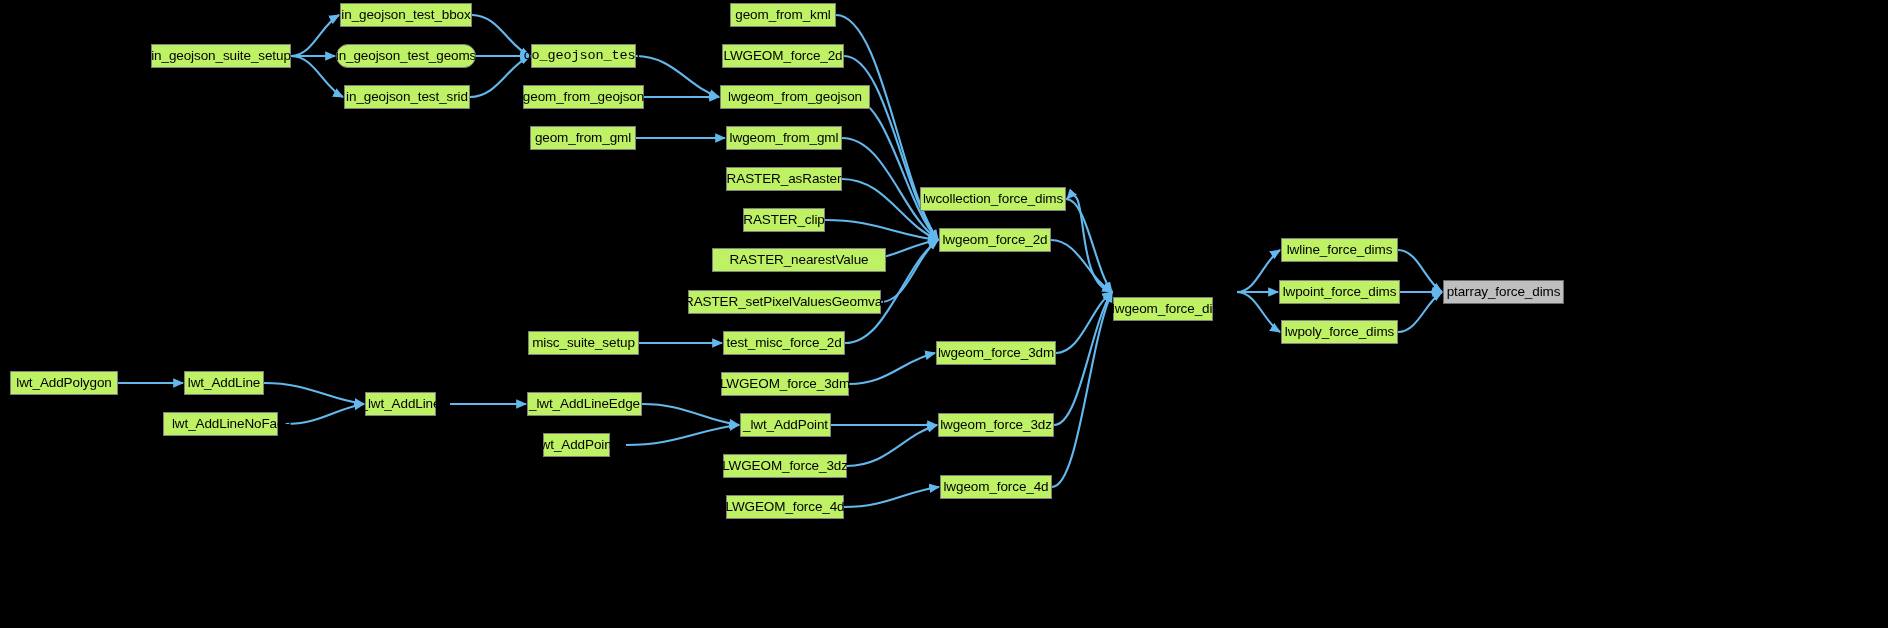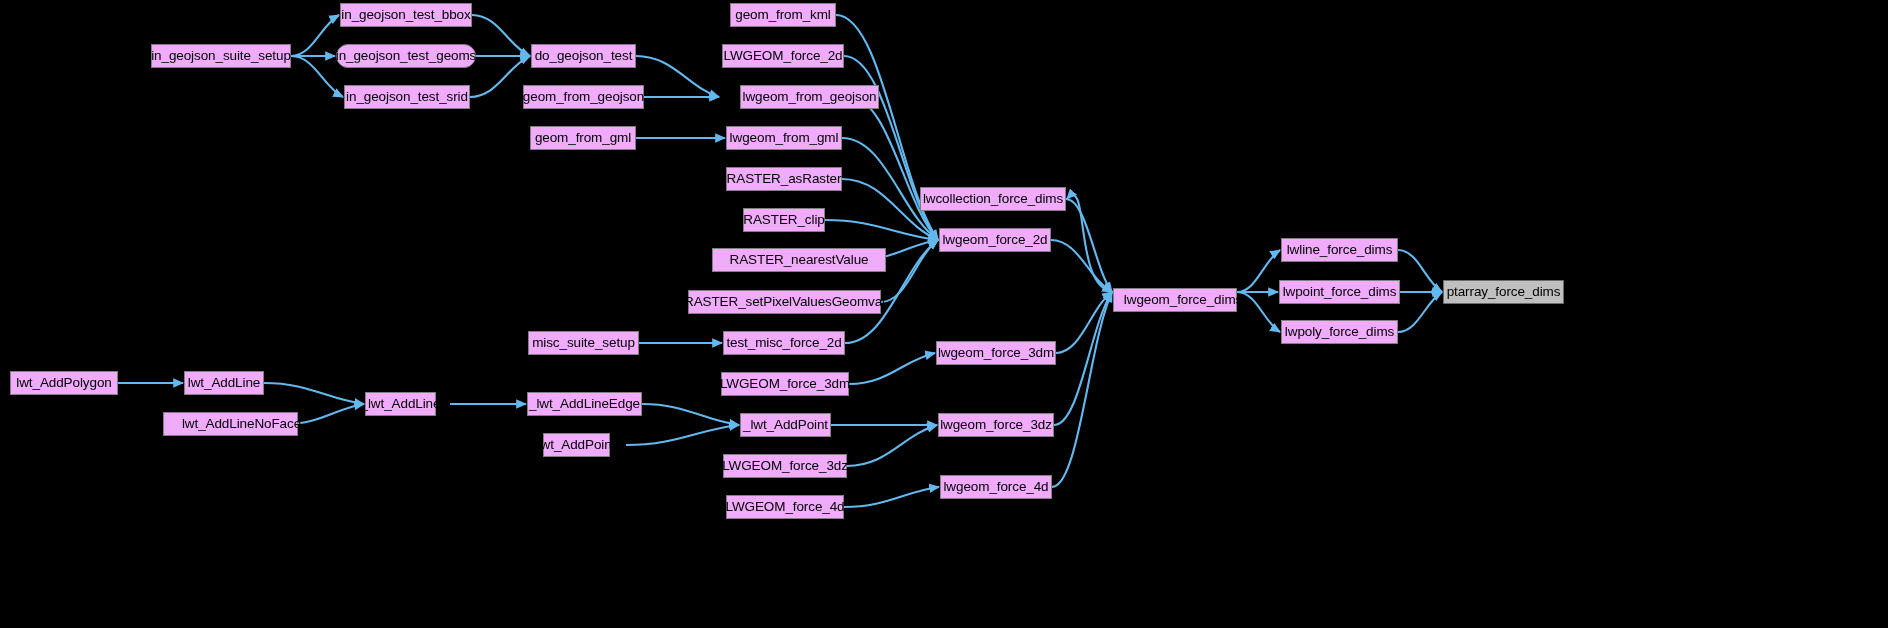--- a/index.html
+++ b/index.html
@@ -20,21 +20,21 @@
     position: absolute;
     left: 0;
     top: 0;
     width: 1888px;
     height: 628px;
     pointer-events: none;
   }
   .node {
     position: absolute;
     box-sizing: border-box;
-    background: #f0abfc;
+    background: #bef264;
     border: 1px solid #808080;
     color: #000000;
     font-size: 13.5px;
     line-height: 1;
     display: flex;
     align-items: center;
     justify-content: center;
     white-space: nowrap;
     letter-spacing: -0.1px;
     height: 24px;
@@ -105,36 +105,36 @@
     </svg>
 <div class="node" style="left: 340px; top: 3px; width: 132px;">
       <span class="lbl">in_geojson_test_bbox</span>
     </div>
     <div class="node" style="left: 151px; top: 44px; width: 140px;">
       <span class="lbl">in_geojson_suite_setup</span>
     </div>
     <div class="node" style="left: 336px; top: 44px; width: 140px; border-radius: 12px;">
       <span class="lbl">in_geojson_test_geoms</span>
     </div>
-    <div class="node" style="left: 531px; top: 44px; width: 105px;">
+    <div class="node" style="left: 531px; top: 44px; width: 105px; font-family: Liberation Mono, monospace;">
       <span class="lbl">do_geojson_test</span>
     </div>
     <div class="node" style="left: 730px; top: 3px; width: 106px;">
       <span class="lbl">geom_from_kml</span>
     </div>
     <div class="node" style="left: 722px; top: 44px; width: 122px;">
       <span class="lbl">LWGEOM_force_2d</span>
     </div>
     <div class="node" style="left: 344px; top: 85px; width: 126px;">
       <span class="lbl">in_geojson_test_srid</span>
     </div>
     <div class="node" style="left: 523px; top: 85px; width: 121px;">
       <span class="lbl">geom_from_geojson</span>
     </div>
-    <div class="node" style="left: 740px; top: 85px; width: 139px;">
+    <div class="node" style="left: 720px; top: 85px; width: 150px;">
       <span class="lbl">lwgeom_from_geojson</span>
     </div>
     <div class="node" style="left: 530px; top: 126px; width: 106px;">
       <span class="lbl">geom_from_gml</span>
     </div>
     <div class="node" style="left: 726px; top: 126px; width: 116px;">
       <span class="lbl">lwgeom_from_gml</span>
     </div>
     <div class="node" style="left: 726px; top: 167px; width: 116px;">
       <span class="lbl">RASTER_asRaster</span>
@@ -147,21 +147,21 @@
     </div>
     <div class="node" style="left: 939px; top: 228px; width: 112px;">
       <span class="lbl">lwgeom_force_2d</span>
     </div>
     <div class="node" style="left: 1281px; top: 238px; width: 117px;">
       <span class="lbl">lwline_force_dims</span>
     </div>
     <div class="node" style="left: 712px; top: 248px; width: 174px;">
       <span class="lbl">RASTER_nearestValue</span>
     </div>
-    <div class="node" style="left: 1113px; top: 288px; width: 124px; padding-left: 16px;">
+    <div class="node" style="left: 1113px; top: 297px; width: 100px; padding-left: 16px;">
       <span class="lbl">lwgeom_force_dims</span>
     </div>
     <div class="node" style="left: 1279px; top: 280px; width: 121px;">
       <span class="lbl">lwpoint_force_dims</span>
     </div>
     <div class="node highlight" style="left: 1443px; top: 280px; width: 121px;">
       <span class="lbl">ptarray_force_dims</span>
     </div>
     <div class="node" style="left: 688px; top: 290px; width: 193px;">
       <span class="lbl">RASTER_setPixelValuesGeomval</span>
@@ -186,21 +186,21 @@
     </div>
     <div class="node" style="left: 184px; top: 371px; width: 80px;">
       <span class="lbl">lwt_AddLine</span>
     </div>
     <div class="node" style="left: 365px; top: 392px; width: 71px;">
       <span class="lbl">_lwt_AddLine</span>
     </div>
     <div class="node" style="left: 527px; top: 392px; width: 115px;">
       <span class="lbl">_lwt_AddLineEdge</span>
     </div>
-    <div class="node" style="left: 163px; top: 412px; width: 135px; padding-left: 22px;">
+    <div class="node" style="left: 163px; top: 412px; width: 115px; padding-left: 22px;">
       <span class="lbl">lwt_AddLineNoFace</span>
     </div>
     <div class="node" style="left: 740px; top: 413px; width: 91px; text-align: right;">
       <span class="lbl">_lwt_AddPoint</span>
     </div>
     <div class="node" style="left: 938px; top: 413px; width: 116px;">
       <span class="lbl">lwgeom_force_3dz</span>
     </div>
     <div class="node" style="left: 543px; top: 433px; width: 67px;">
       <span class="lbl">lwt_AddPoint</span>

